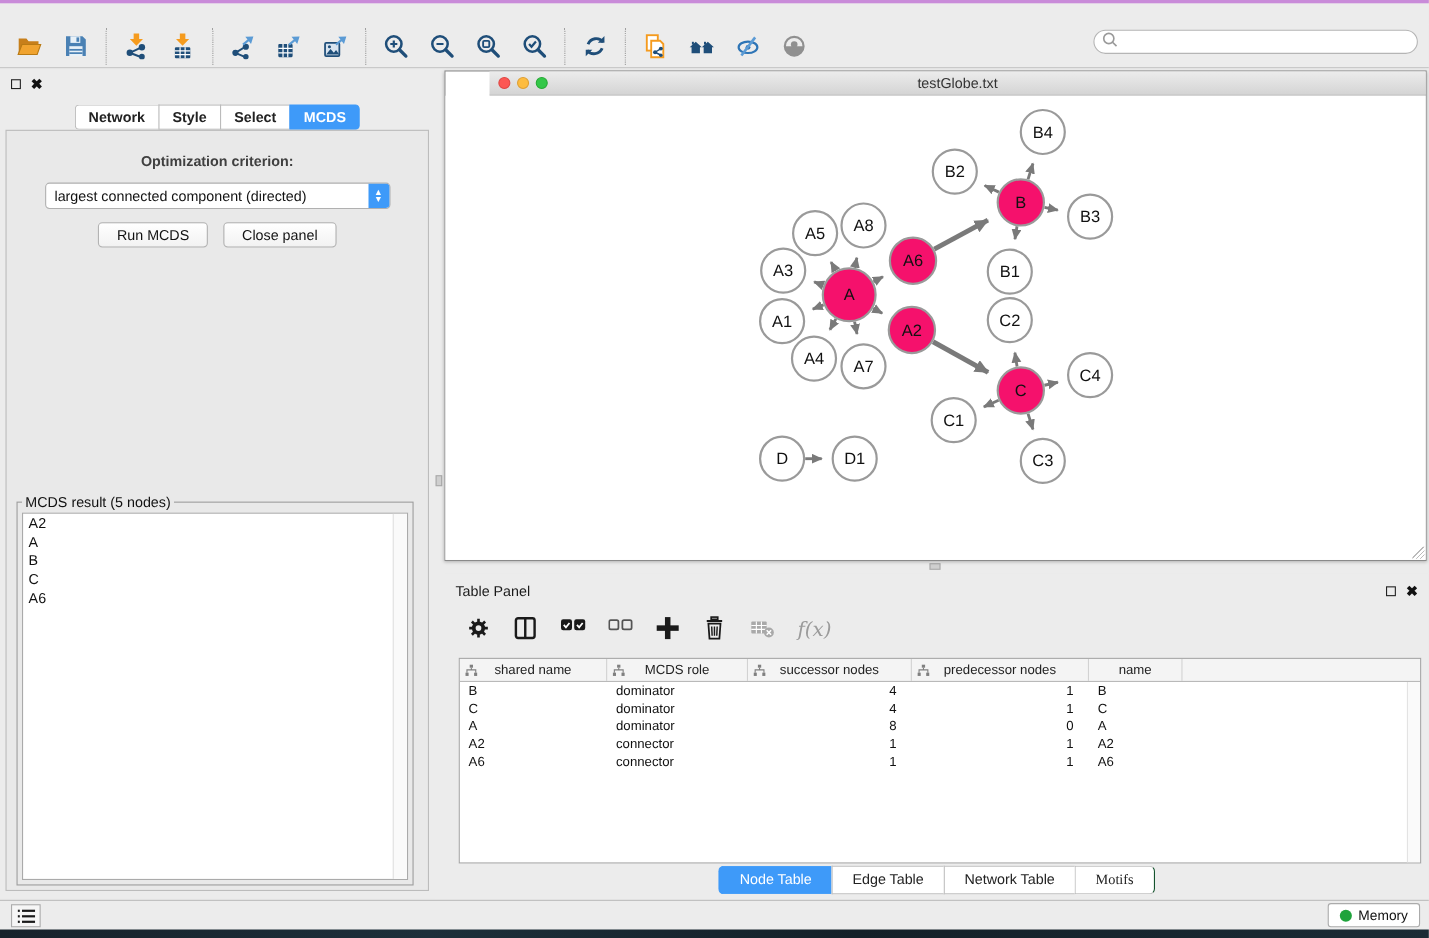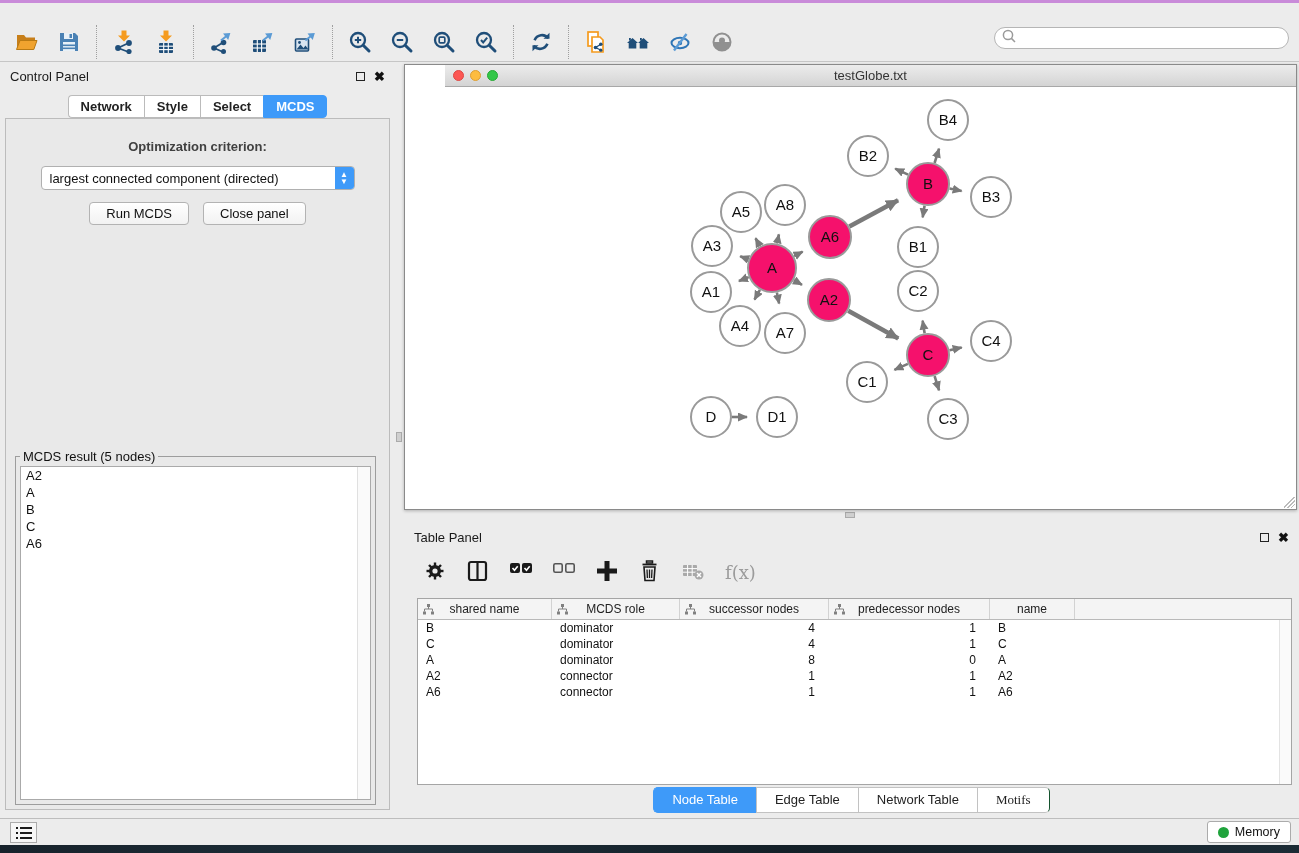--- a/index.html
+++ b/index.html
@@ -83,21 +83,21 @@
     background:
       linear-gradient(135deg, transparent 45%, #bbb 45%, #bbb 52%, transparent 52%,
         transparent 62%, #bbb 62%, #bbb 69%, transparent 69%,
         transparent 79%, #bbb 79%, #bbb 86%, transparent 86%); cursor:nwse-resize; }
 
   
   .table-panel { position:absolute; left:404px; top:521px; width:895px; height:295px; background:#ececec; }
   .tp-toolbar { position:absolute; left:8px; top:30px; height:42px; display:flex; align-items:center; gap:19px; padding-left:12px; }
   .tp-btn { display:flex; align-items:center; justify-content:center; cursor:pointer; }
   .tp-btn.disabled { cursor:default; }
-  .fx-label { font-family:"DejaVu Serif", serif; font-size:18px; color:#9b9b9b; }
+  .fx-label { font-family:"DejaVu Serif", serif; font-style:italic; font-size:18px; color:#9b9b9b; }
   .data-table { position:absolute; left:13px; right:7px; top:77px; height:187px;
     background:#fff; border:1px solid #a5a5a5; overflow:hidden; }
   .thead { display:flex; height:21px; background:#f4f4f4; border-bottom:1px solid #b9b9b9; }
   .th { display:flex; align-items:center; justify-content:center; gap:5px; font-size:12px; color:#222;
     border-right:1px solid #d2d2d2; position:relative; cursor:pointer; }
   .th .tree-ic { position:absolute; left:5px; top:5px; }
   .trow { display:flex; height:16px; align-items:center; }
   .td { font-size:12px; color:#111; overflow:hidden; white-space:nowrap; cursor:default; }
   .td.left { text-align:left; padding-left:8px; }
   .td.right { text-align:right; padding-right:14px; }
@@ -300,21 +300,20 @@
               <circle cx="7" cy="7" r="4.6" stroke="#9a9a9a" stroke-width="1.5" fill="none"></circle>
               <line x1="10.4" y1="10.4" x2="14" y2="14" stroke="#9a9a9a" stroke-width="1.5"></line>
             </svg></span>
         <input type="text" aria-label="search" style="">
       </div>
     </div>
   </div>
 
   <div class="control-panel">
     <div class="panel-header">
-      <div class="panel-title">Control Panel</div>
       <div class="panel-ctl">
         <div class="float-box"></div>
         <div class="close-x">✖</div>
       </div>
     </div>
     <div class="ctab-row" id="ctab-row">
         <div class="ctab">Network</div>
         <div class="ctab">Style</div>
         <div class="ctab">Select</div>
         <div class="ctab selected">MCDS</div>

